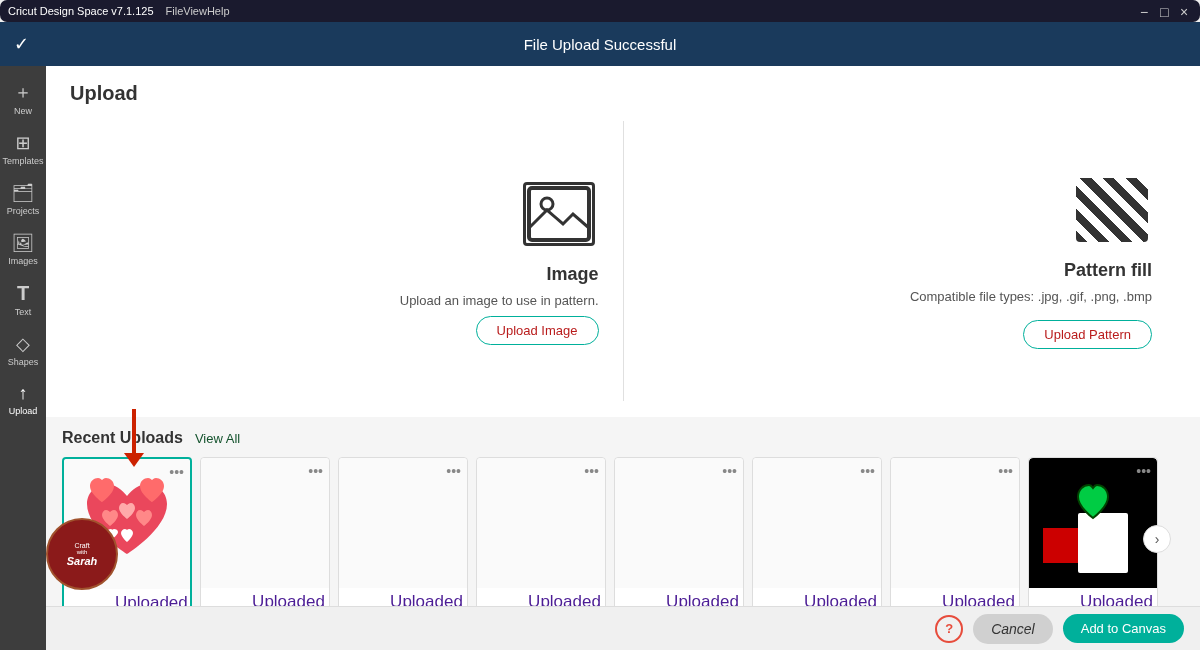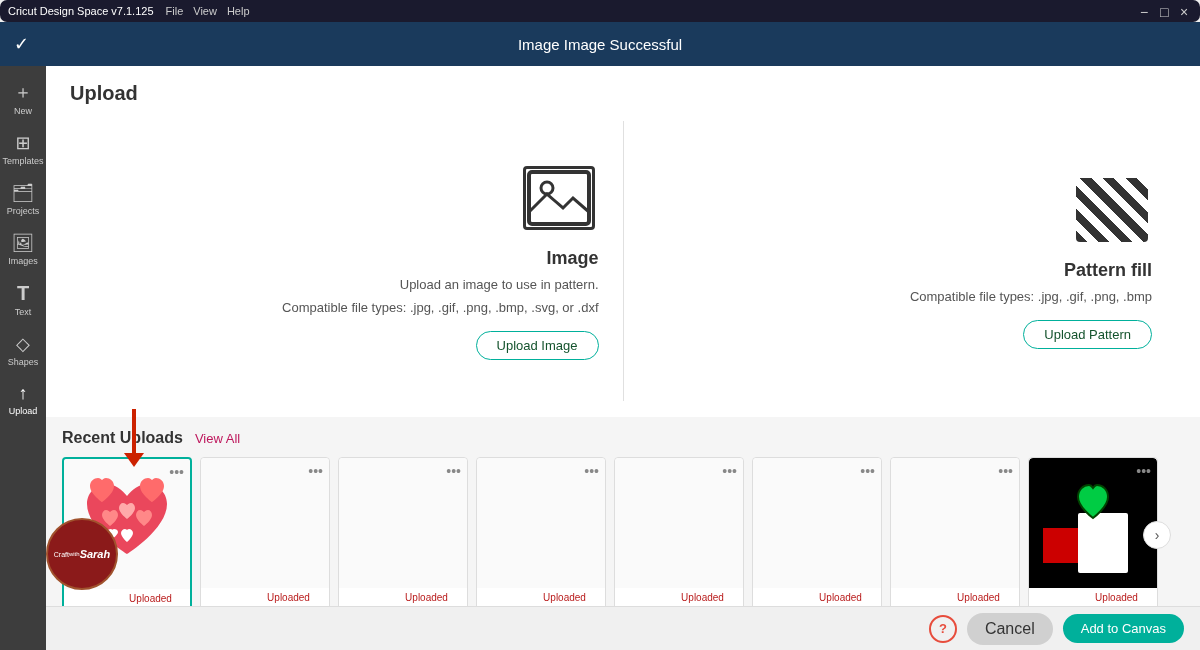--- a/index.html
+++ b/index.html
@@ -12,21 +12,21 @@
       display: flex;
       align-items: center;
       justify-content: space-between;
       padding: 0 8px;
       color: #ccc;
       font-size: 11px;
       border-radius: 7px;
     }
     .title-bar-left { display: flex; gap: 12px; align-items: center; }
     .title-bar-app { color: #fff; font-size: 11px; }
-    .title-bar-menus { display: flex; gap: 10px; }
+    .title-bar-menus { display: flex; }
     .title-bar-menu { color: #ccc; font-size: 11px; cursor: pointer; }
     .title-bar-controls { display: flex; gap: 8px; }
     .title-bar-btn { width: 12px; height: 12px; font-size: 14px; color: #ccc; cursor: pointer; line-height: 1; }
 
     
     .success-bar {
       background: #1a3a5c;
       height: 44px;
       display: flex;
       align-items: center;
@@ -151,21 +151,21 @@
       margin-bottom: 8px;
     }
     .upload-option-types {
       font-size: 13px;
       color: #555;
       margin-bottom: 16px;
     }
     .upload-btn {
       border: 1.5px solid #00b09b;
       background: white;
-      color: #14532d;
+      color: #b91c1c;
       padding: 6px 20px;
       border-radius: 20px;
       font-size: 13px;
       cursor: pointer;
       font-weight: 500;
     }
 
     
     .recent-section {
       padding: 12px 16px;
@@ -176,21 +176,21 @@
       align-items: center;
       gap: 12px;
       margin-bottom: 10px;
     }
     .recent-title {
       font-size: 16px;
       font-weight: 600;
       color: #333;
     }
     .view-all-link {
-      color: #be185d;
+      color: #14532d;
       font-size: 13px;
       cursor: pointer;
       text-decoration: none;
     }
     .recent-grid {
       display: flex;
       gap: 8px;
       overflow: hidden;
     }
     .upload-card {
@@ -210,22 +210,22 @@
       height: 130px;
       display: flex;
       align-items: center;
       justify-content: center;
       background: #fafafa;
       border-radius: 4px 4px 0 0;
       overflow: hidden;
       position: relative;
     }
     .upload-card-label {
-      font-size: 10px;
-      color: #b91c1c;
+      font-size: 17px;
+      color: #4c1d95;
       text-align: center;
       padding: 4px 4px 6px;
       margin-left: 47px;
     }
     .upload-card-menu {
       position: absolute;
       top: 6px;
       right: 6px;
       color: #888;
       font-size: 14px;
@@ -305,23 +305,24 @@
       justify-content: center;
       font-size: 13px;
       font-weight: bold;
       cursor: pointer;
     }
     .cancel-btn {
       background: #d0d0d0;
       border: none;
       padding: 7px 18px;
       border-radius: 20px;
-      font-size: 16px;
+      font-size: 14px;
       color: #333;
       cursor: pointer;
+      font-style: italic;
     }
     .add-canvas-btn {
       background: #00b09b;
       border: none;
       padding: 7px 18px;
       border-radius: 20px;
       font-size: 13px;
       color: white;
       cursor: pointer;
       font-weight: 500;
@@ -330,21 +331,21 @@
     
     .craft-logo {
       position: fixed;
       bottom: 60px;
       left: 46px;
       width: 72px;
       height: 72px;
       background: #8B1A1A;
       border-radius: 50%;
       display: flex;
-      flex-direction: row;
+      flex-direction: column;
       align-items: center;
       justify-content: center;
       color: white;
       font-size: 8px;
       text-align: center;
       z-index: 100;
       border: 2px solid #a0522d;
     }
     .craft-logo .craft { font-size: 7px; }
     .craft-logo .with { font-size: 6px; }
@@ -376,21 +377,21 @@
   </div>
   <div class="title-bar-controls">
     <span class="title-bar-btn">−</span>
     <span class="title-bar-btn">□</span>
     <span class="title-bar-btn">×</span>
   </div>
 </div>
 
 <div class="success-bar">
   <span class="success-bar-check">✓</span>
-  <span>Image Image Successful</span>
+  <span>File Upload Successful</span>
 </div>
 
 <div class="main-layout">
 
   <div class="sidebar">
     <div class="sidebar-item">
       <div class="icon">＋</div>
       <span>New</span>
     </div>
     <div class="sidebar-item">
@@ -430,21 +431,20 @@
             <div class="image-icon-svg">
               <svg width="64" height="56" viewBox="0 0 64 56">
                 <rect x="2" y="2" width="60" height="52" rx="3" fill="none" stroke="#333" stroke-width="4"></rect>
                 <circle cx="20" cy="18" r="6" fill="none" stroke="#333" stroke-width="3"></circle>
                 <polyline points="2,42 20,24 36,38 46,28 62,42" fill="none" stroke="#333" stroke-width="3"></polyline>
               </svg>
             </div>
           </div>
           <div class="upload-option-name">Image</div>
           <div class="upload-option-desc">Upload an image to use in pattern.</div>
-          <div class="upload-option-types">Compatible file types: .jpg, .gif, .png, .bmp, .svg, or .dxf</div>
           <button class="upload-btn">Upload Image</button>
         </div>
 
         <div class="upload-option">
           <div class="upload-option-icon">
             <div class="pattern-icon"></div>
           </div>
           <div class="upload-option-name">Pattern fill</div>
           <div class="upload-option-types">Compatible file types: .jpg, .gif, .png, .bmp</div>
           <button class="upload-btn">Upload Pattern</button>

